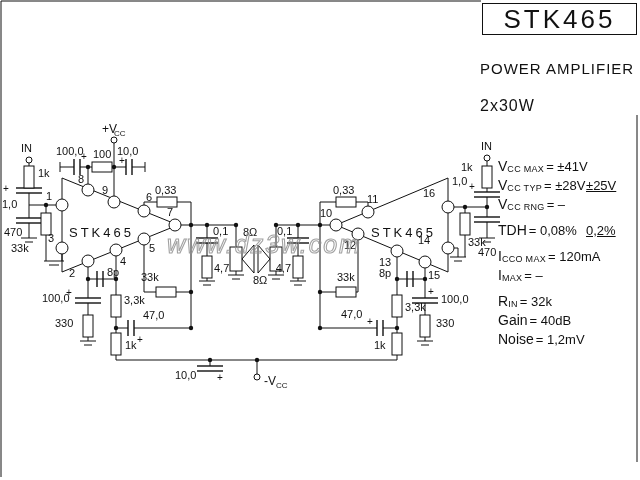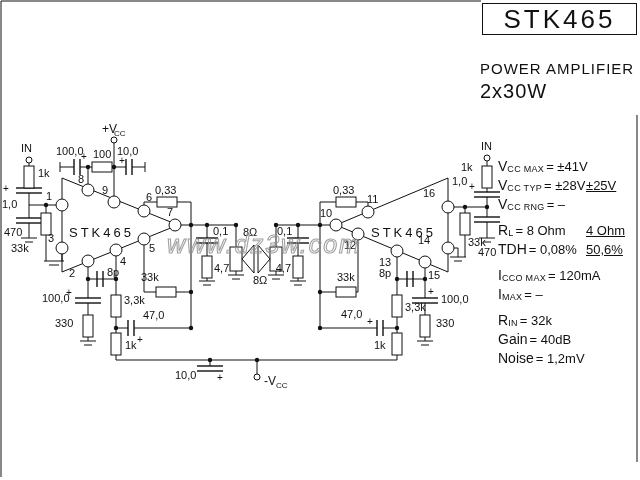--- a/index.html
+++ b/index.html
@@ -3,21 +3,21 @@
 <meta charset="utf-8">
 <style>
   html,body{margin:0;padding:0;background:#fff;}
   .page{position:relative;width:640px;height:480px;background:#fff;overflow:hidden;
         font-family:"Liberation Sans",sans-serif;color:#111;}
   .page svg{position:absolute;left:0;top:0;}
   .titlebox{position:absolute;left:482px;top:3px;width:153px;height:30px;border:1px solid #111;
             text-align:center;line-height:30px;font-size:26px;letter-spacing:3px;}
   .subtitle{position:absolute;left:480px;top:60px;width:157px;text-align:left;}
   .subtitle .l1{font-size:15px;letter-spacing:1px;}
-  .subtitle .l2{font-size:20px;margin-top:3px;letter-spacing:1px;}
+  .subtitle .l2{font-size:16px;margin-top:20px;letter-spacing:1px;}
   .specs{position:absolute;left:498px;top:158px;width:138px;}
   .srow{position:relative;height:19px;white-space:nowrap;font-size:14px;}
   .srow .a{font-size:14px;}
   .srow .b{font-size:9px;letter-spacing:.3px;position:relative;top:1px;}
   .srow .c{font-size:13px;margin-left:2px;}
   .srow .c.u{}
   .srow .d{position:absolute;left:88px;top:1px;font-size:13px;text-decoration:underline;}
   .sgap{height:7px;}
 </style>
 </head>
@@ -382,22 +382,21 @@
 <div class="subtitle">
   <div class="l1">POWER AMPLIFIER</div>
   <div class="l2">2x30W</div>
 </div>
 
 <div class="specs">
   <div class="srow"><span class="a">V</span><span class="b">CC MAX</span><span class="c">= ±41V</span><span class="d"></span></div>
   <div class="srow"><span class="a">V</span><span class="b">CC TYP</span><span class="c u">= ±28V</span><span class="d">±25V</span></div>
   <div class="srow"><span class="a">V</span><span class="b">CC RNG</span><span class="c">= –</span><span class="d"></span></div>
   <div class="sgap"></div>
-  <div class="srow"><span class="a">R</span><span class="b">L</span><span class="c">= 8 Ohm</span><span class="d">4 Ohm</span></div>
-  <div class="srow"><span class="a">TDH</span><span class="b"></span><span class="c">= 0,08%</span><span class="d">50,6%</span></div>
+  <div class="srow"><span class="a">TDH</span><span class="b"></span><span class="c">= 0,08%</span><span class="d">0,2%</span></div>
   <div class="sgap"></div>
   <div class="srow"><span class="a">I</span><span class="b">CCO MAX</span><span class="c">= 120mA</span><span class="d"></span></div>
   <div class="srow"><span class="a">I</span><span class="b">MAX</span><span class="c">= –</span><span class="d"></span></div>
   <div class="sgap"></div>
   <div class="srow"><span class="a">R</span><span class="b">IN</span><span class="c">= 32k</span><span class="d"></span></div>
   <div class="srow"><span class="a">Gain</span><span class="b"></span><span class="c">= 40dB</span><span class="d"></span></div>
   <div class="srow"><span class="a">Noise</span><span class="b"></span><span class="c">= 1,2mV</span><span class="d"></span></div>
   <div class="sgap"></div>
 </div>
 

